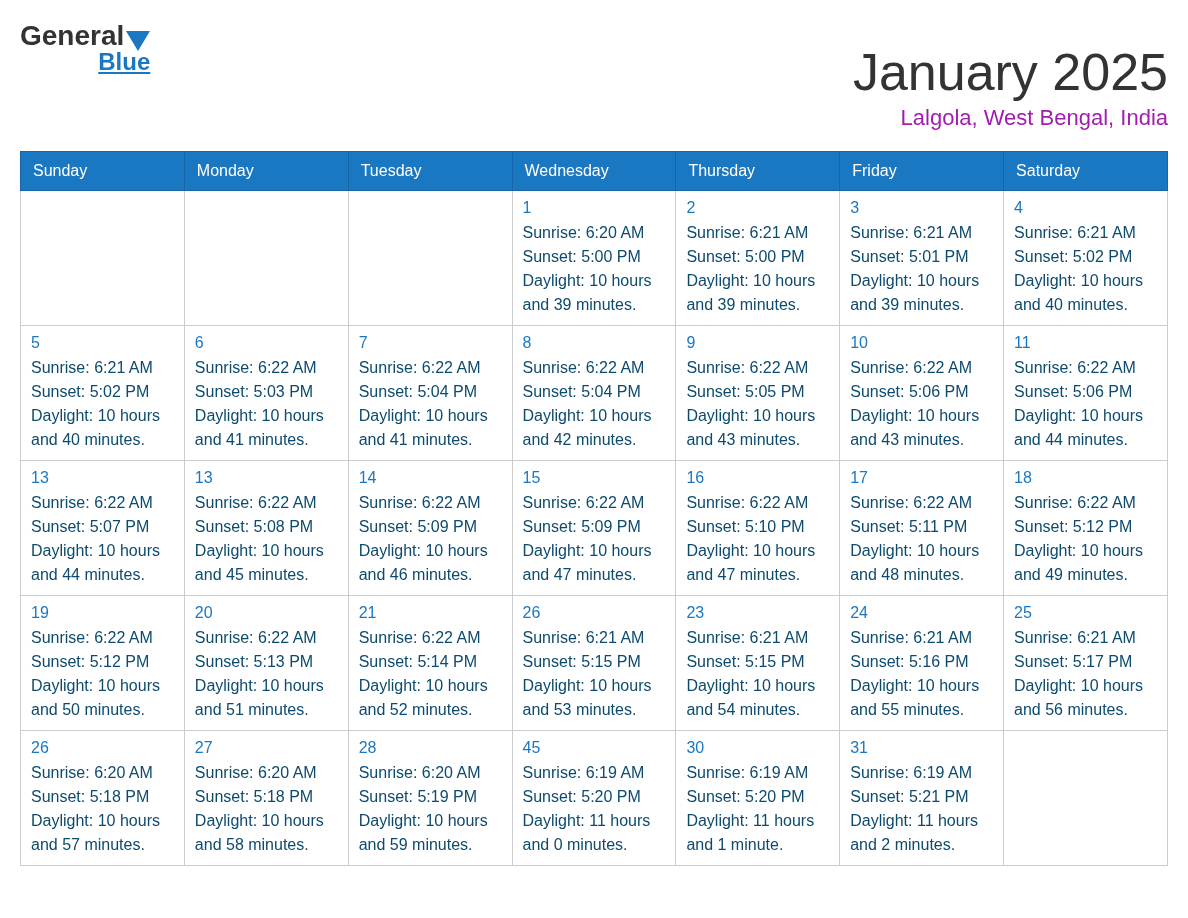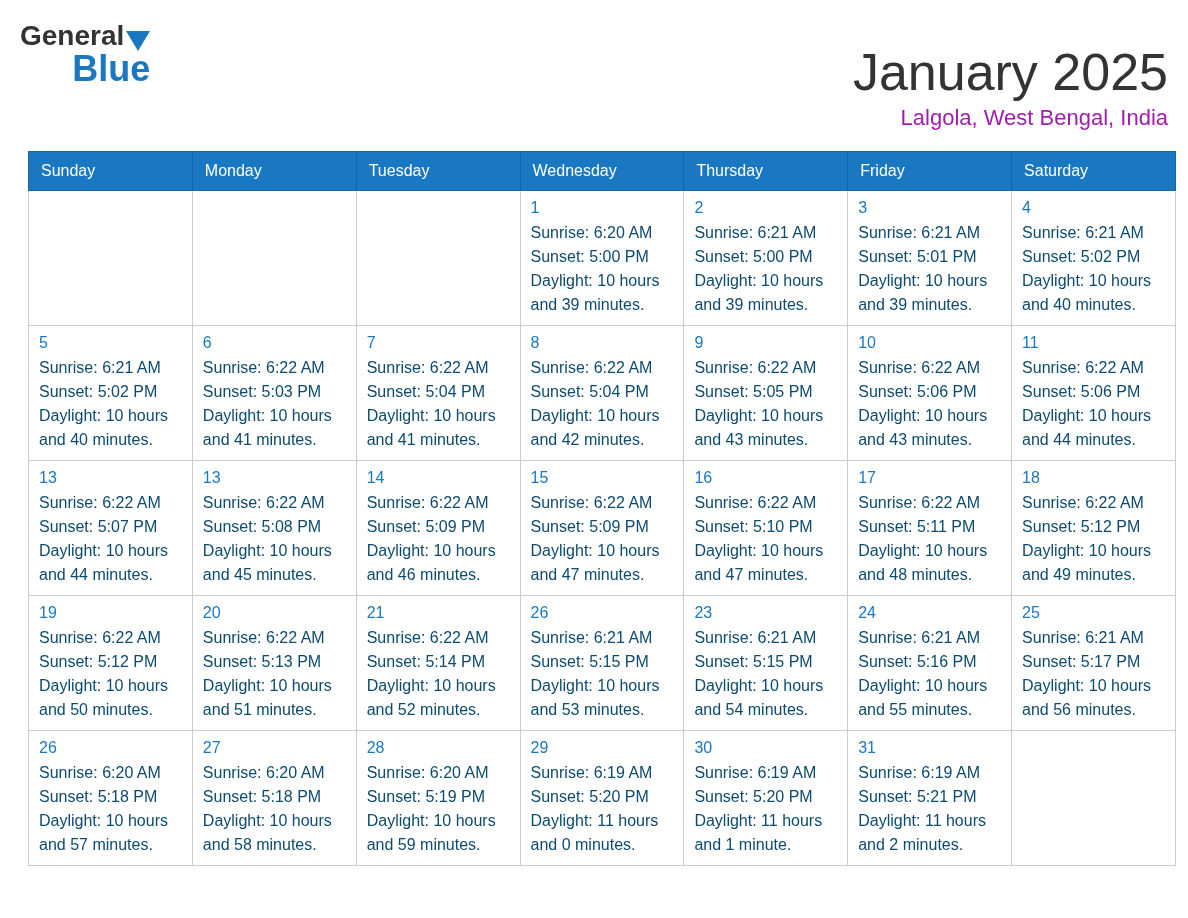--- a/index.html
+++ b/index.html
@@ -28,21 +28,20 @@
     }
     .location-title {
       font-size: 22px;
       color: #a21caf;
       margin-top: 4px;
     }
     .calendar-table {
       width: 100%;
       border-collapse: collapse;
       border: 1px solid #ccc;
-      margin-left: 8px;
     }
     .calendar-table th {
       background-color: #1a78c2;
       color: #fff;
       padding: 10px 12px;
       text-align: left;
       font-size: 16px;
       font-weight: normal;
       border: 1px solid #1565a8;
     }
@@ -95,21 +94,21 @@
   </style>
 </head>
 <body>
 
 <div class="header">
   <div class="logo-wrapper">
     <div class="logo-line1">
       <span style="font-size:28px;font-weight:bold;color:#333;">General</span>
       <span class="logo-icon"></span>
     </div>
-    <span style="font-size:36px;font-weight:bold;color:#1a78c2;margin-top:-4px;margin-left:16px;">Blue</span>
+    <span style="font-size:24px;font-weight:bold;color:#1a78c2;margin-top:-4px;margin-left:16px;text-decoration:underline;">Blue</span>
   </div>
   <div class="title-section">
     <div class="month-title">January 2025</div>
     <div class="location-title">Lalgola, West Bengal, India</div>
   </div>
 </div>
 
 <table class="calendar-table">
   <thead>
     <tr>
@@ -241,21 +240,21 @@
         </td>
         <td>
           <span class="day-number">27</span>
           <div class="day-info">Sunrise: 6:20 AM<br>Sunset: 5:18 PM<br>Daylight: 10 hours<br>and 58 minutes.</div>
         </td>
         <td>
           <span class="day-number">28</span>
           <div class="day-info">Sunrise: 6:20 AM<br>Sunset: 5:19 PM<br>Daylight: 10 hours<br>and 59 minutes.</div>
         </td>
         <td>
-          <span class="day-number">29</span>
+          <span class="day-number">45</span>
           <div class="day-info">Sunrise: 6:19 AM<br>Sunset: 5:20 PM<br>Daylight: 11 hours<br>and 0 minutes.</div>
         </td>
         <td>
           <span class="day-number">30</span>
           <div class="day-info">Sunrise: 6:19 AM<br>Sunset: 5:20 PM<br>Daylight: 11 hours<br>and 1 minute.</div>
         </td>
         <td>
           <span class="day-number">31</span>
           <div class="day-info">Sunrise: 6:19 AM<br>Sunset: 5:21 PM<br>Daylight: 11 hours<br>and 2 minutes.</div>
         </td>

